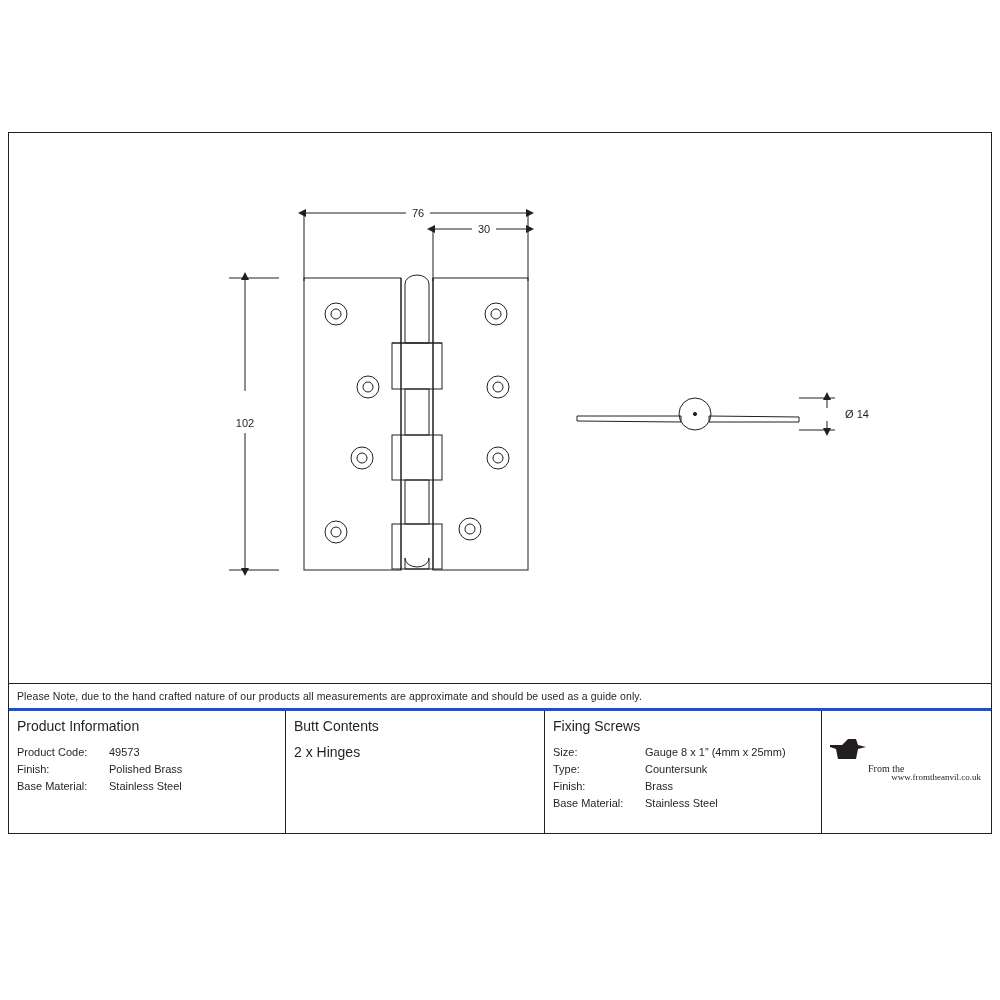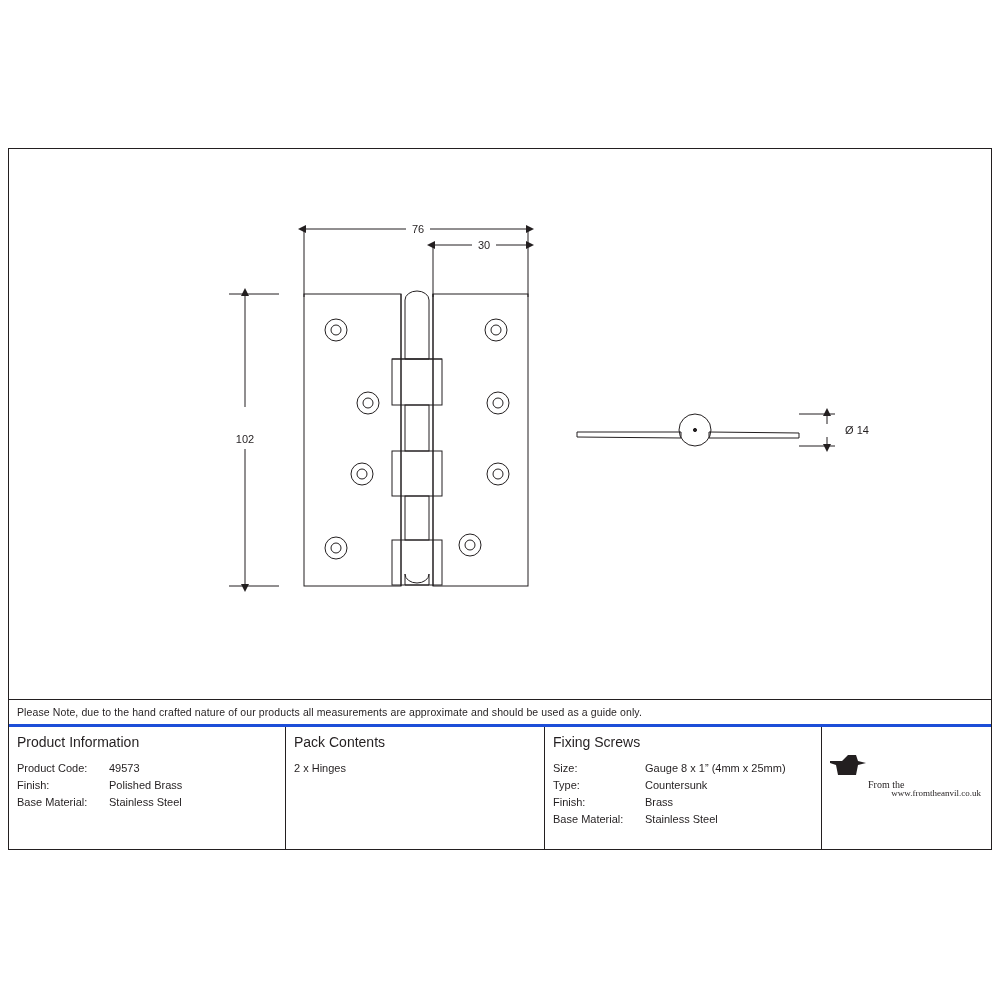--- a/index.html
+++ b/index.html
@@ -11,21 +11,21 @@
     width: 1000px;
     height: 1000px;
     font-family: "Liberation Sans", sans-serif;
     color: #1a1a1a;
     position: relative;
     overflow: hidden;
   }
   .sheet {
     position: absolute;
     left: 8px;
-    top: 148px;
+    top: 132px;
     width: 984px;
     height: 702px;
     border: 1px solid #231f20;
     box-sizing: border-box;
   }
   .drawing-area {
     position: absolute;
     left: 0;
     top: 0;
     width: 982px;
@@ -83,21 +83,21 @@
   }
   .kv {
     display: flex;
     font-size: 11px;
     line-height: 17px;
     color: #231f20;
   }
   .kv .k { width: 92px; flex: 0 0 92px; }
   .kv .v { flex: 1 1 auto; }
   .pack-line {
-    font-size: 11px;
+    font-size: 14px;
     line-height: 17px;
     color: #231f20;
   }
   
   .logo-box {
     width: 100%;
     height: 100%;
     display: flex;
     flex-direction: column;
     align-items: center;
@@ -247,21 +247,21 @@
         <span class="k">Finish:</span>
         <span class="v">Polished Brass</span>
       </div>
       <div class="kv">
         <span class="k">Base Material:</span>
         <span class="v">Stainless Steel</span>
       </div>
     </div>
 
     <div class="info-col col-pack">
-      <div class="col-title">Pack Contents</div>
+      <div class="col-title">Butt Contents</div>
       <div class="pack-line">2 x Hinges</div>
     </div>
 
     <div class="info-col col-screws">
       <div class="col-title">Fixing Screws</div>
       <div class="kv">
         <span class="k">Size:</span>
         <span class="v">Gauge 8 x 1” (4mm x 25mm)</span>
       </div>
       <div class="kv">

